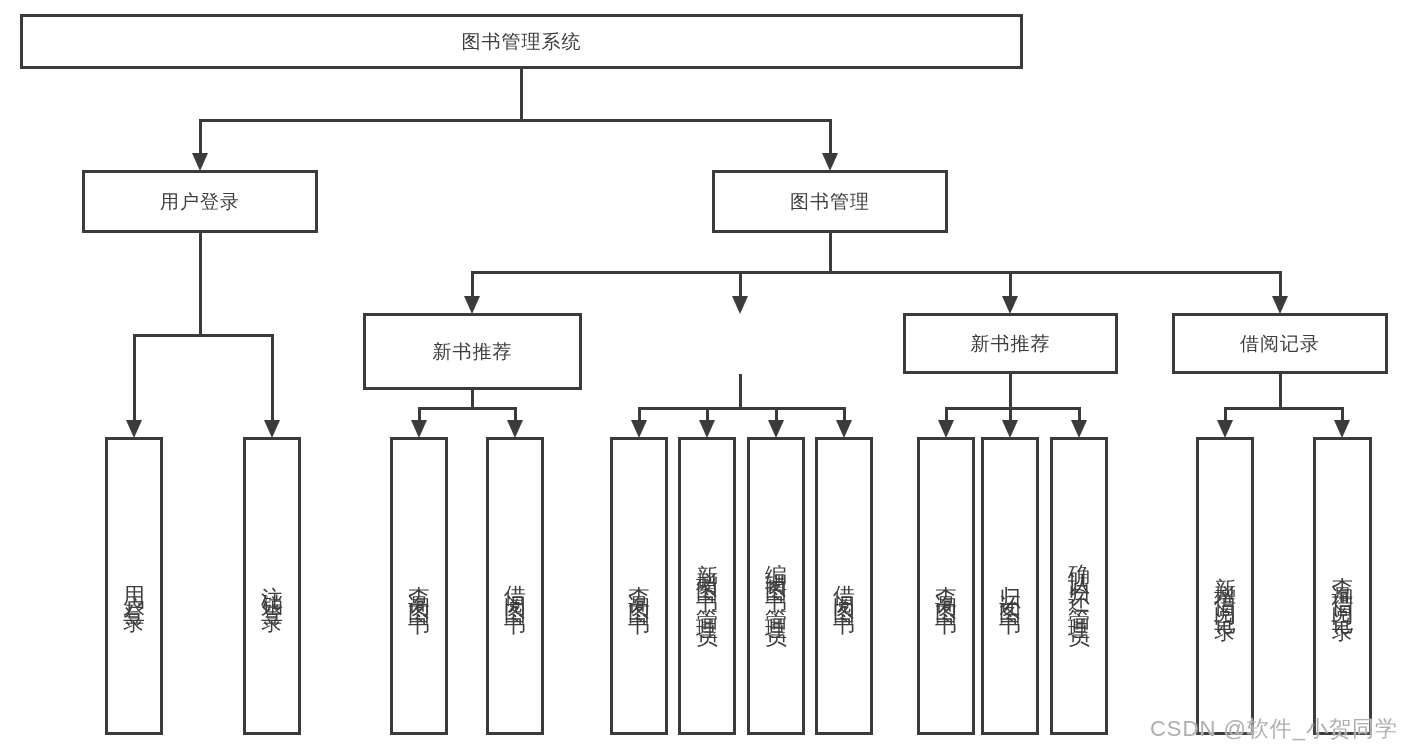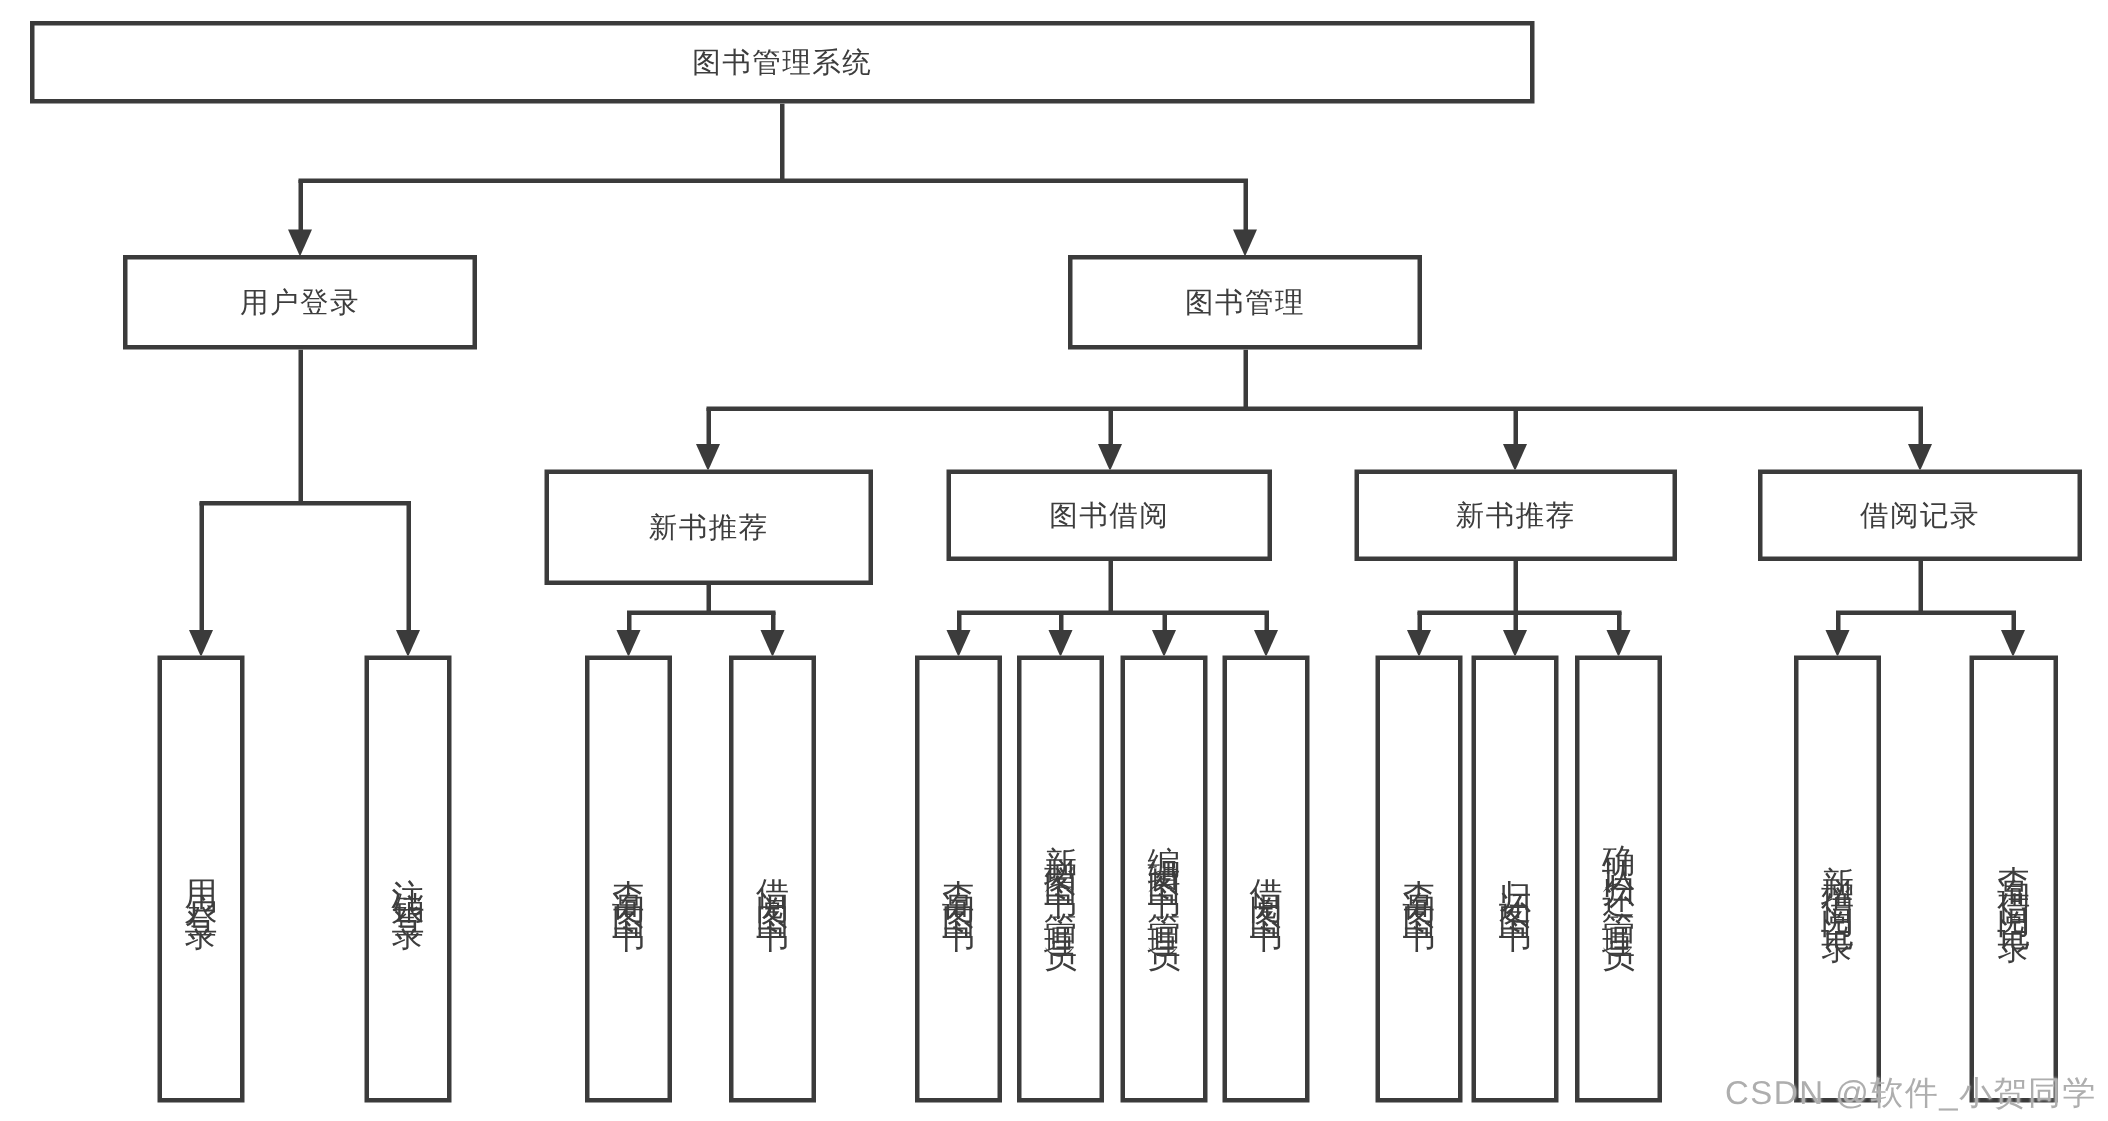--- a/index.html
+++ b/index.html
@@ -91,23 +91,20 @@
     </div>
     <div class="node h" style="left: 82px; top: 170px; width: 236px; height: 63px;">
       <span class="label">用户登录</span>
     </div>
     <div class="node h" style="left: 712px; top: 170px; width: 236px; height: 63px;">
       <span class="label">图书管理</span>
     </div>
     <div class="node h" style="left: 363px; top: 313px; width: 219px; height: 77px; justify-content: center;">
       <span class="label">新书推荐</span>
     </div>
-    <div class="node h" style="left: 631px; top: 313px; width: 217px; height: 61px;">
-      <span class="label">图书借阅</span>
-    </div>
     <div class="node h" style="left: 903px; top: 313px; width: 215px; height: 61px;">
       <span class="label">新书推荐</span>
     </div>
     <div class="node h" style="left: 1172px; top: 313px; width: 216px; height: 61px;">
       <span class="label">借阅记录</span>
     </div>
     <div class="node v" style="left: 105px; top: 437px; width: 58px; height: 298px;">
       <span class="label">用户登录</span>
     </div>
     <div class="node v" style="left: 243px; top: 437px; width: 58px; height: 298px;">

